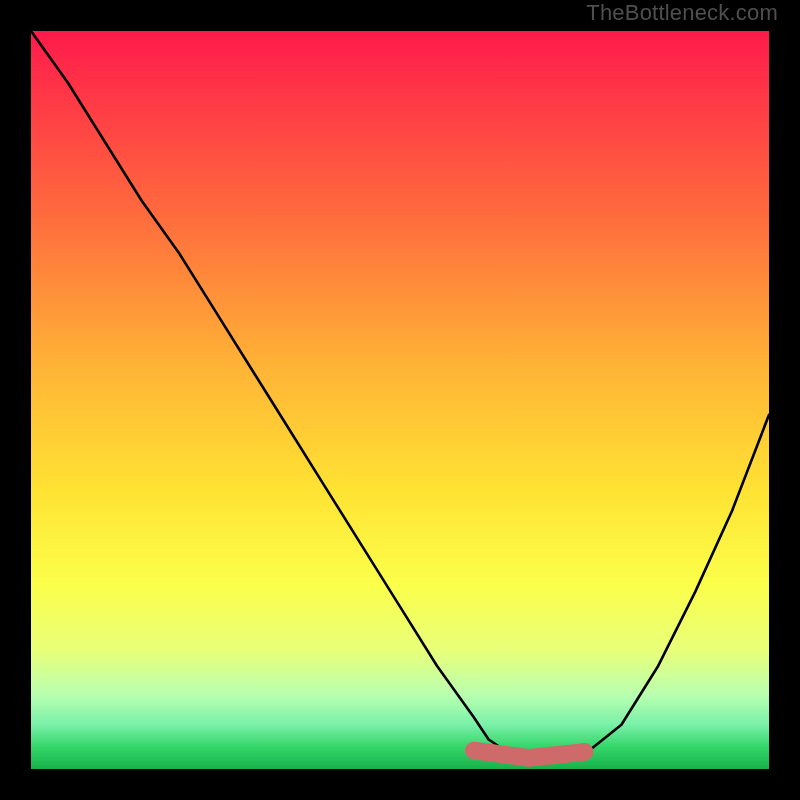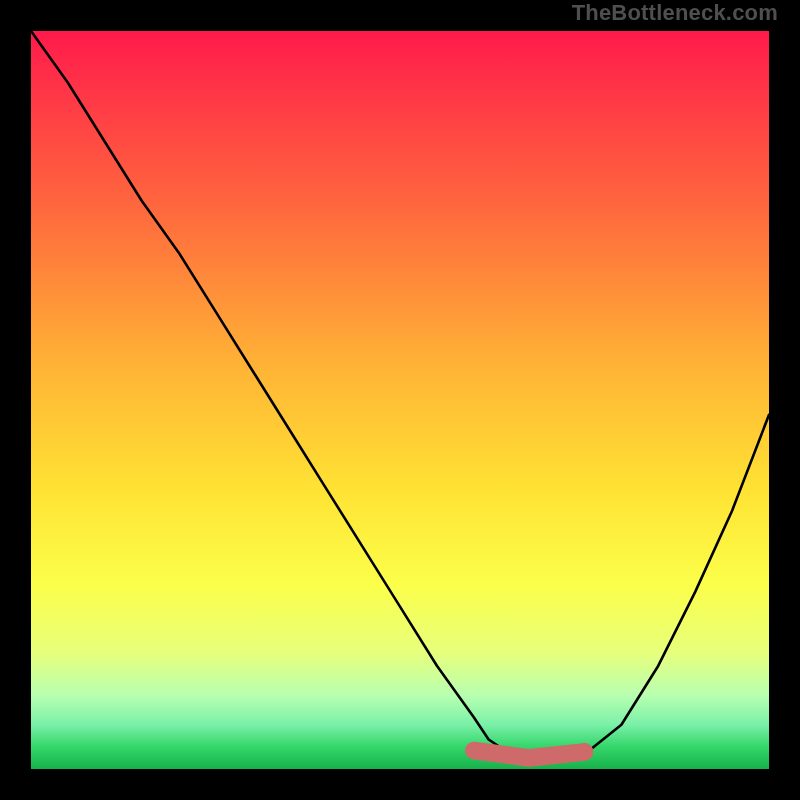--- a/index.html
+++ b/index.html
@@ -39,21 +39,21 @@
       #34d66a 97%,
       #17b24a 100%
     );
   }
   .attribution {
     position: absolute;
     top: 0px;
     right: 22px;
     color: #4f4f4f;
     font-size: 22px;
-    font-weight: 700;
+    font-weight: 400;
     letter-spacing: 0.2px;
     z-index: 5;
   }
   svg.curve {
     position: absolute;
     left: 0;
     top: 0;
     width: 738px;
     height: 738px;
     pointer-events: none;

